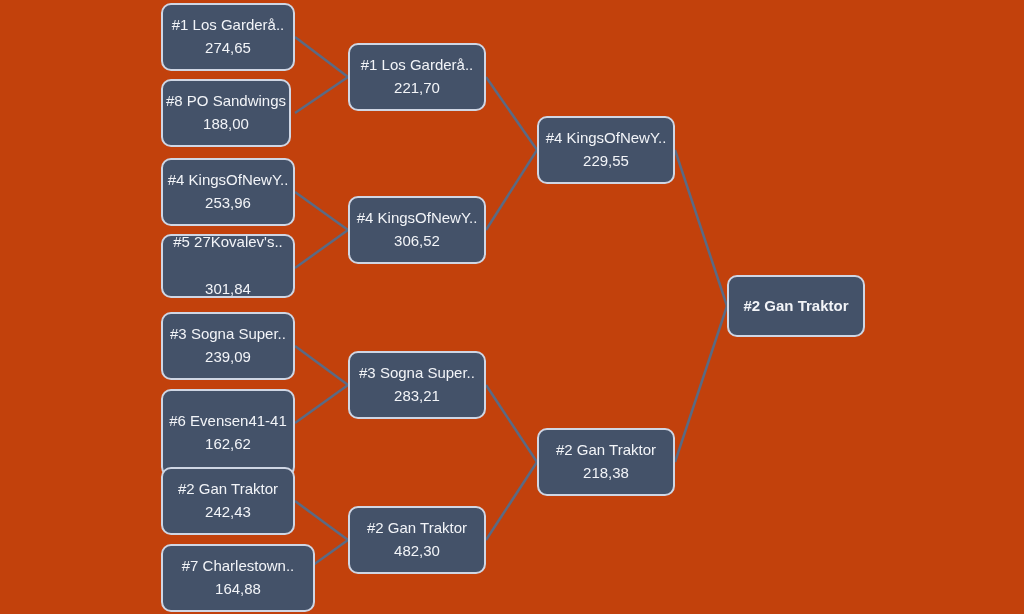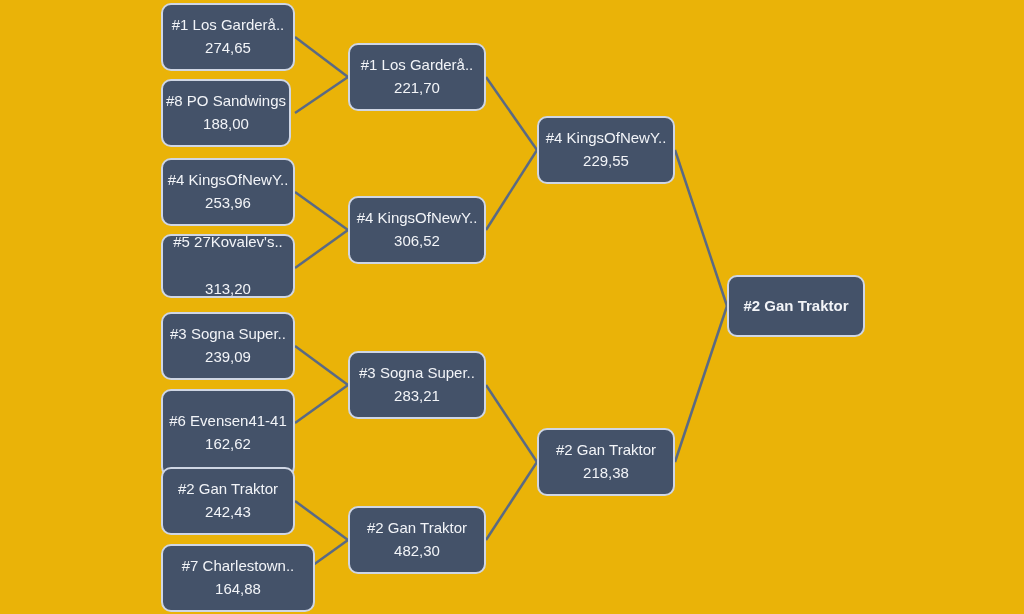--- a/index.html
+++ b/index.html
@@ -4,21 +4,21 @@
 <style>
   html, body {
     margin: 0;
     padding: 0;
     background: #000000;
   }
   #bracket-root {
     position: relative;
     width: 1024px;
     height: 614px;
-    background: #eab308;
+    background: #c2410c;
     overflow: hidden;
     font-family: "Liberation Sans", "DejaVu Sans", sans-serif;
   }
   #connector-layer {
     position: absolute;
     left: 0;
     top: 0;
     width: 1024px;
     height: 614px;
     pointer-events: none;
@@ -94,21 +94,21 @@
     <div class="box-score">188,00</div>
   </div>
 
   <div class="match-box" style="left:161px; top:158px; width:134px; height:68px;">
     <div class="box-team">#4 KingsOfNewY..</div>
     <div class="box-score is-bold">253,96</div>
   </div>
 
   <div class="match-box" style="left:161px; top:234px; width:134px; height:64px;gap:24px;">
     <div class="box-team">#5 27Kovalev's..</div>
-    <div class="box-score">313,20</div>
+    <div class="box-score">301,84</div>
   </div>
 
   <div class="match-box" style="left:161px; top:312px; width:134px; height:68px;">
     <div class="box-team">#3 Sogna Super..</div>
     <div class="box-score is-bold">239,09</div>
   </div>
 
   <div class="match-box" style="left:161px; top:389px; width:134px; height:88px;">
     <div class="box-team">#6 Evensen41-41</div>
     <div class="box-score">162,62</div>

